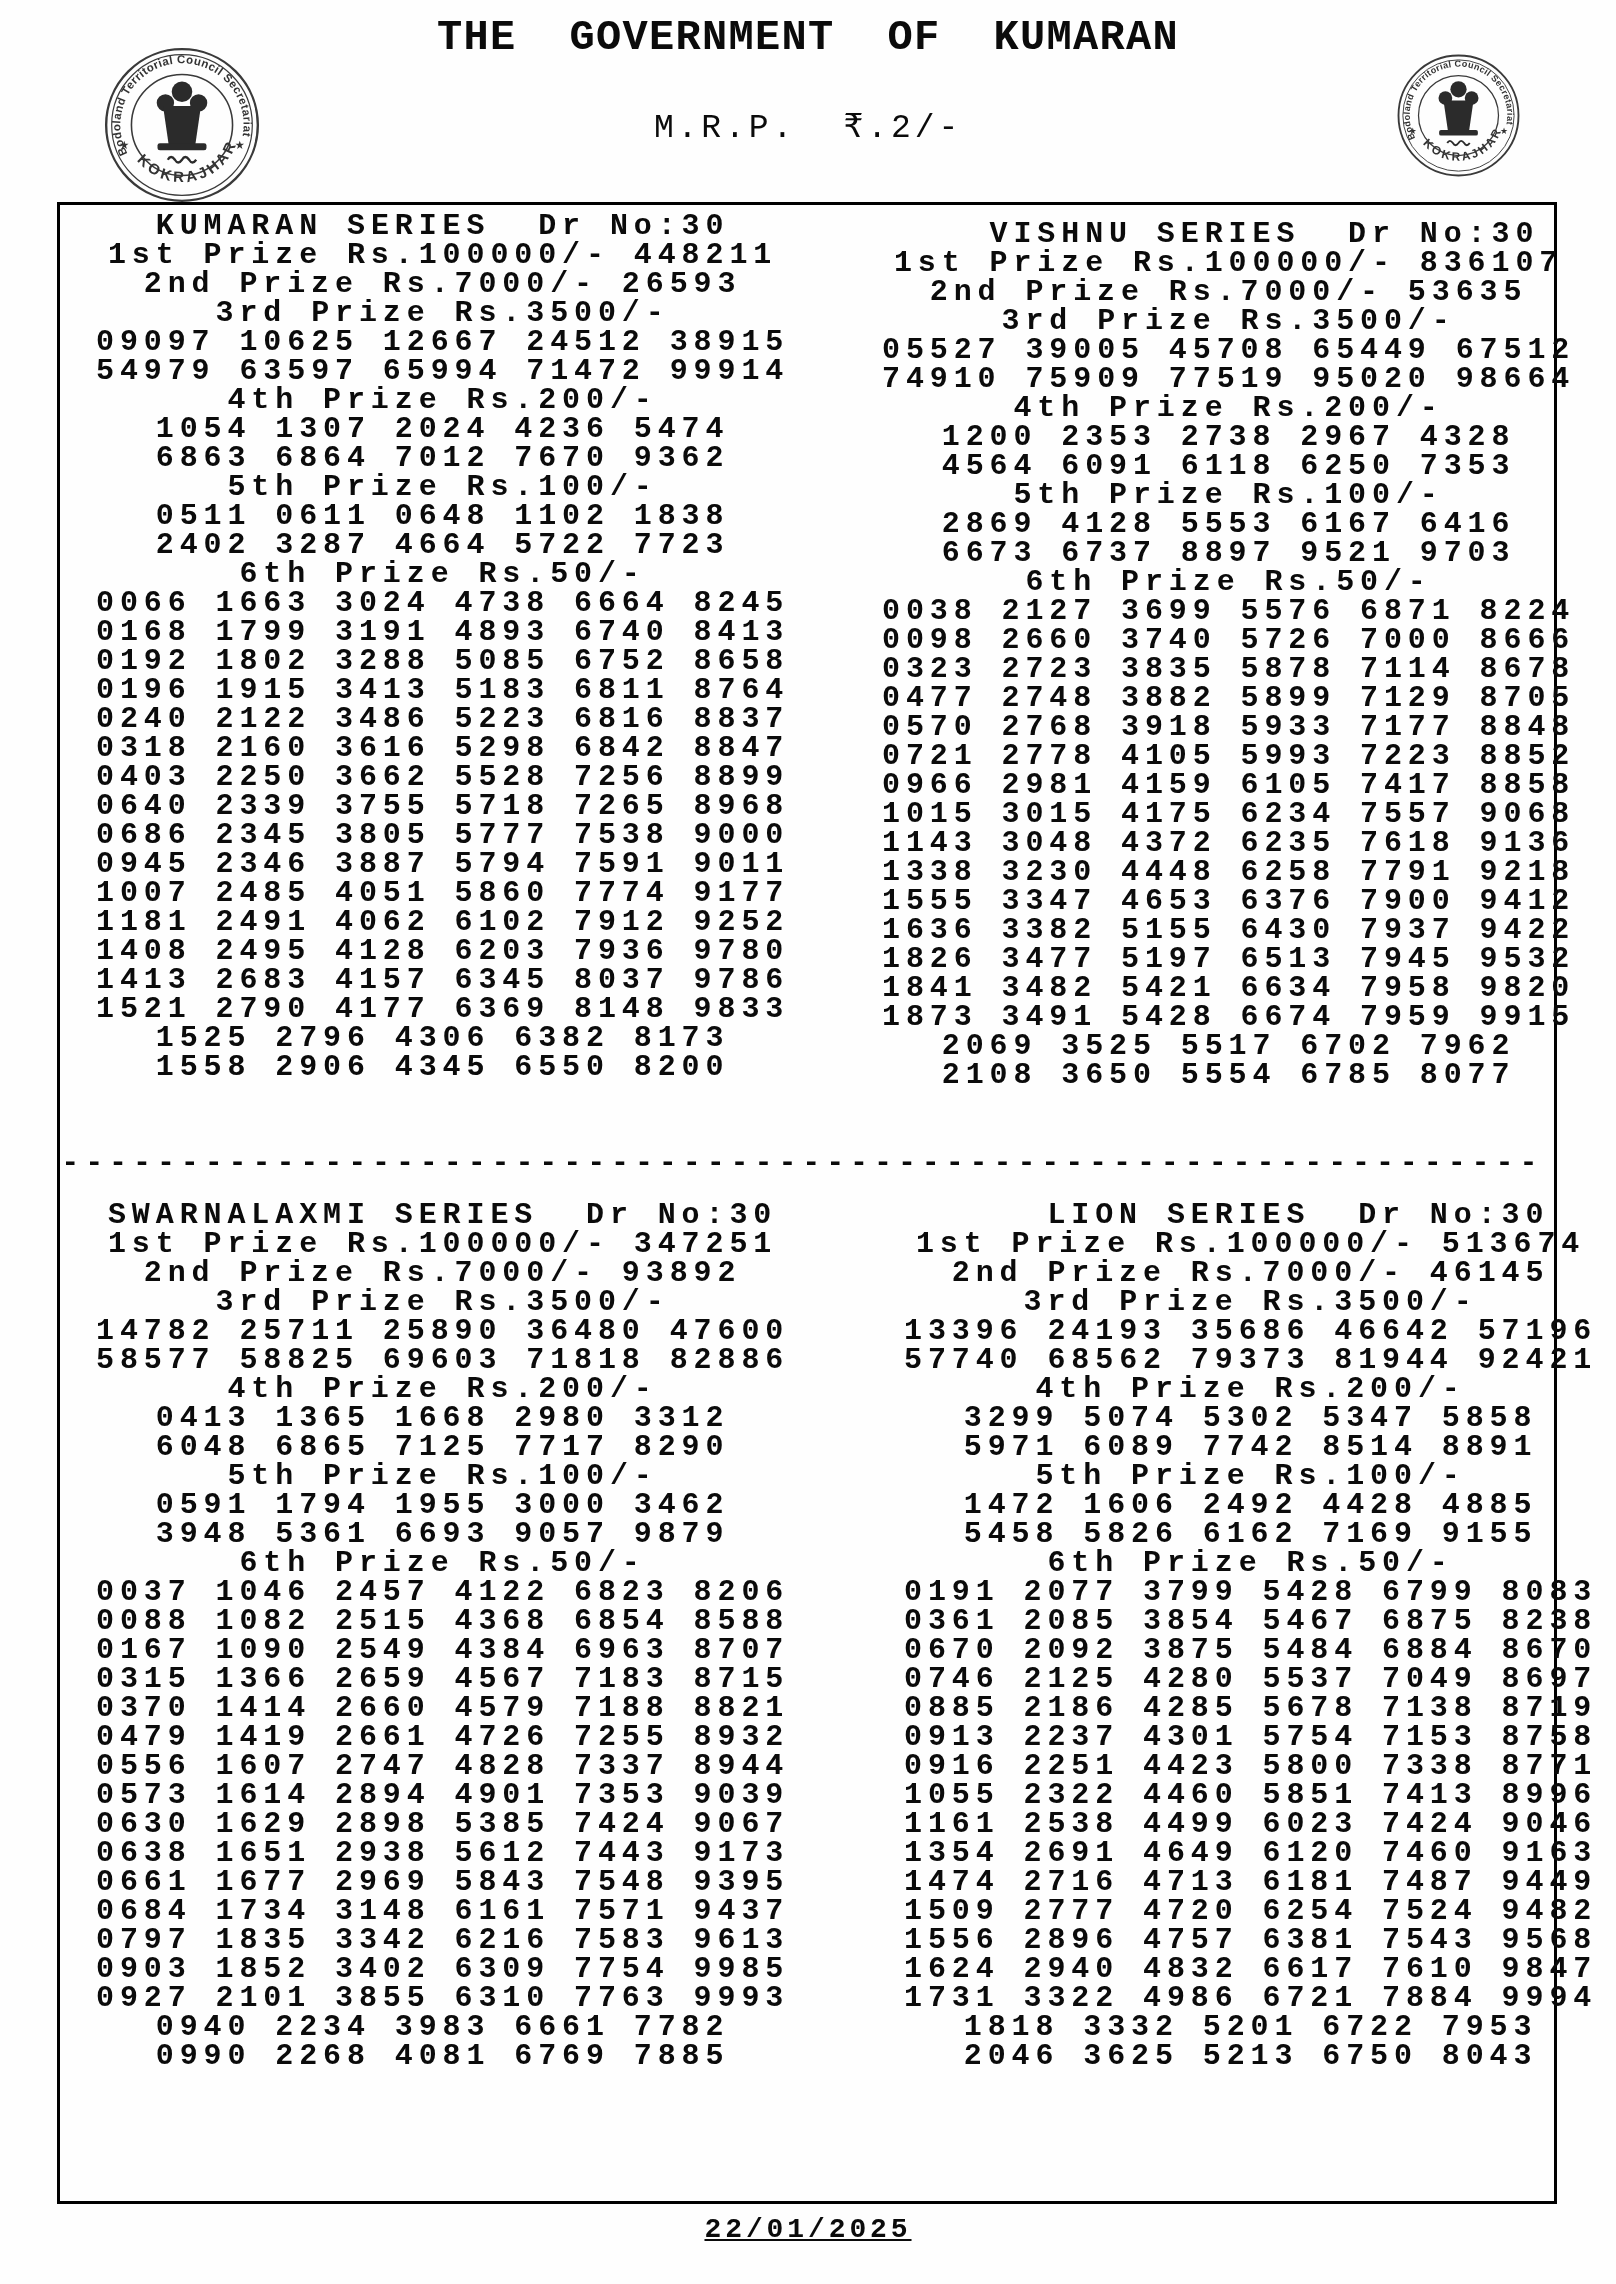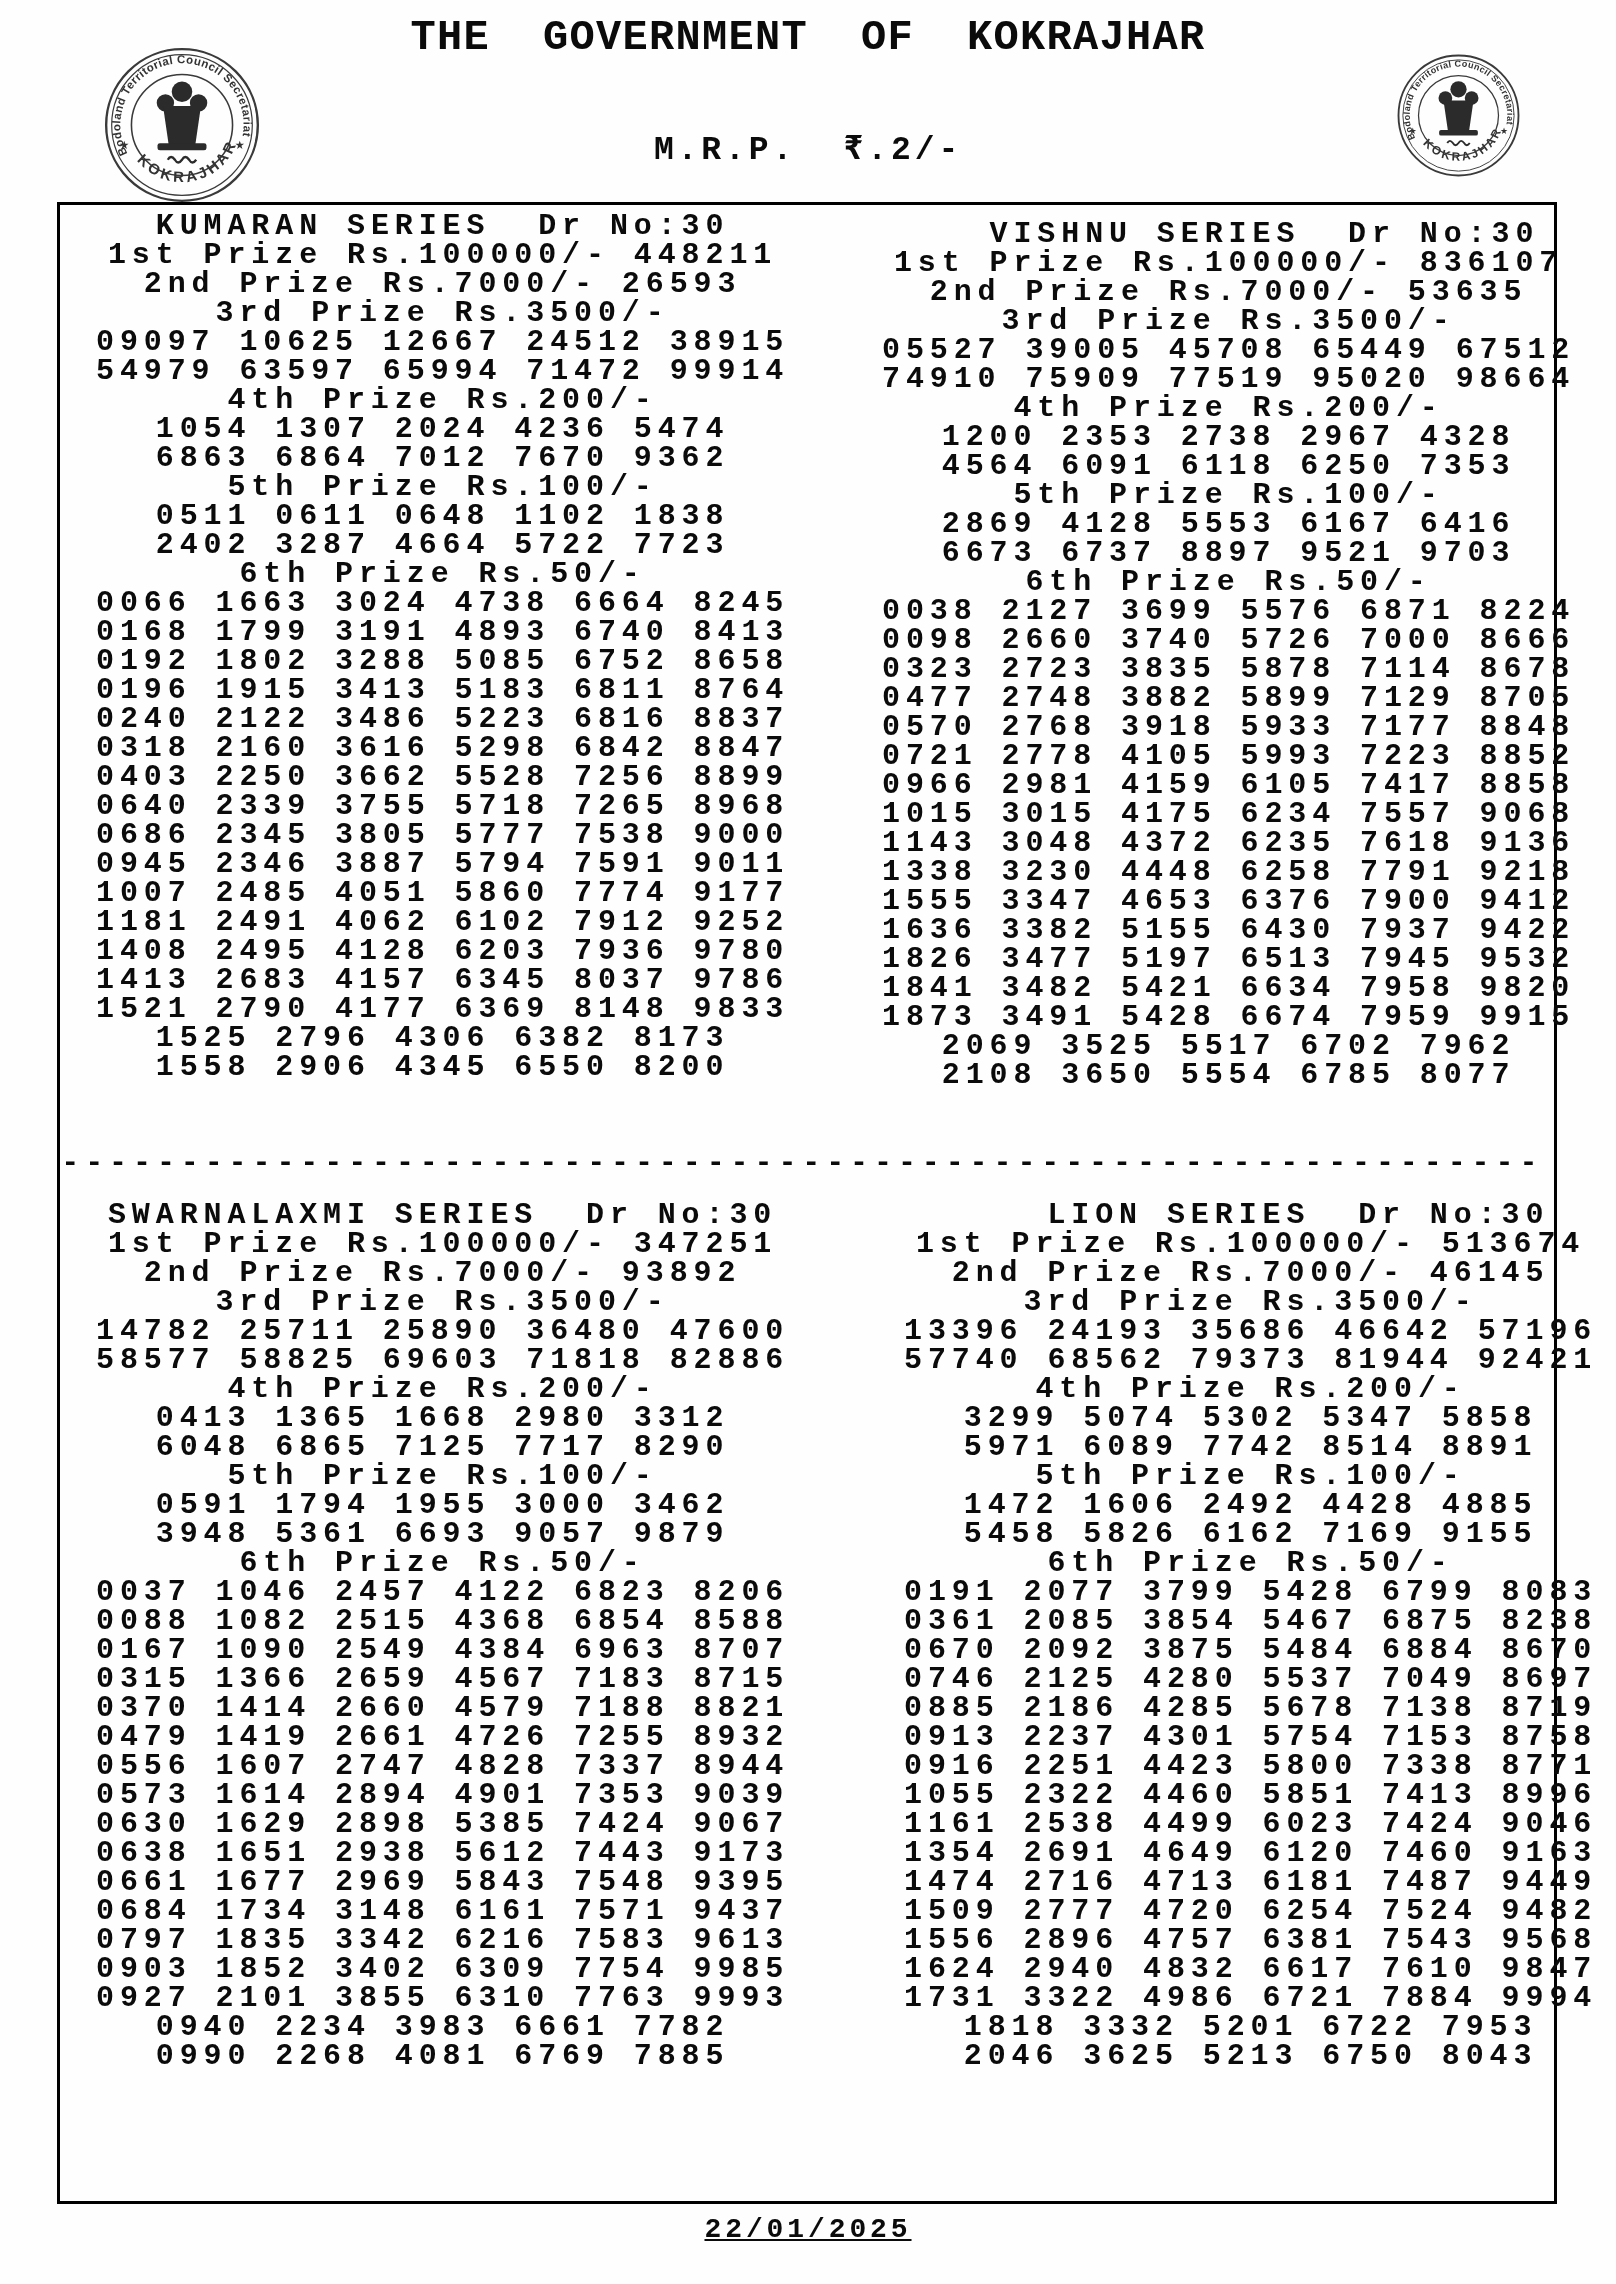--- a/index.html
+++ b/index.html
@@ -3,21 +3,21 @@
 <meta charset="utf-8">
 <style>
   html,body{margin:0;padding:0;background:#e8e8e8;}
   .page{position:relative;width:1616px;height:2284px;background:#fefefe;color:#0b0b0b;overflow:hidden;
         font-family:"Liberation Mono","DejaVu Sans Mono",monospace;}
   .title{position:absolute;top:14.3px;left:0;width:100%;text-align:center;
          font-size:42px;font-weight:bold;letter-spacing:1.3px;white-space:pre;}
   .subtitle{position:absolute;top:68px;left:0;width:100%;text-align:center;
          font-size:31px;font-weight:bold;letter-spacing:2px;white-space:pre;}
   .mrp{position:absolute;top:106px;left:0;width:100%;text-align:center;
-         font-size:33px;font-weight:bold;letter-spacing:3.9px;white-space:pre;margin-top:22px;}
+         font-size:33px;font-weight:normal;letter-spacing:3.9px;white-space:pre;}
   .seal{position:absolute;}
   .seal-left{top:46px;left:103px;width:158px;height:158px;}
   .seal-right{top:53px;left:1396px;width:125px;height:125px;}
   .resultbox{position:absolute;top:202px;left:57px;width:1494px;height:1996px;
          border:3.9px solid #000;}
   pre.col{position:absolute;margin:0;font-family:inherit;
          font-size:30px;line-height:29px;font-weight:bold;letter-spacing:5.9px;white-space:pre;text-align:center;}
   .col-tl{top:6.5px;left:36px;}
   .col-tr{top:15px;left:822px;}
   .col-bl{top:996px;left:36px;}
@@ -82,21 +82,21 @@
         <circle cx="79" cy="72" r="11"></circle>
         <circle cx="121" cy="72" r="11"></circle>
         <circle cx="100" cy="58" r="13"></circle>
         <path d="M76,76 L124,76 L117,124 L83,124 Z"></path>
         <rect x="69" y="123" width="62" height="9" rx="3"></rect>
         <path d="M82,144 q4,-7 9,0 q4,7 9,0 q4,-7 9,0 q4,7 9,0" fill="none" stroke="#2b2b2b" stroke-width="3"></path>
       </g>
     </svg>
   </div>
 
-  <div class="title">THE  GOVERNMENT  OF  KOKRAJHAR</div>
+  <div class="title">THE  GOVERNMENT  OF  KUMARAN</div>
   <div class="mrp">M.R.P.  ₹.2/-</div>
 
   <div class="resultbox">
     <pre class="col col-tl">KUMARAN SERIES  Dr No:30
 1st Prize Rs.100000/- 448211
 2nd Prize Rs.7000/- 26593
 3rd Prize Rs.3500/-
 09097 10625 12667 24512 38915
 54979 63597 65994 71472 99914
 4th Prize Rs.200/-

